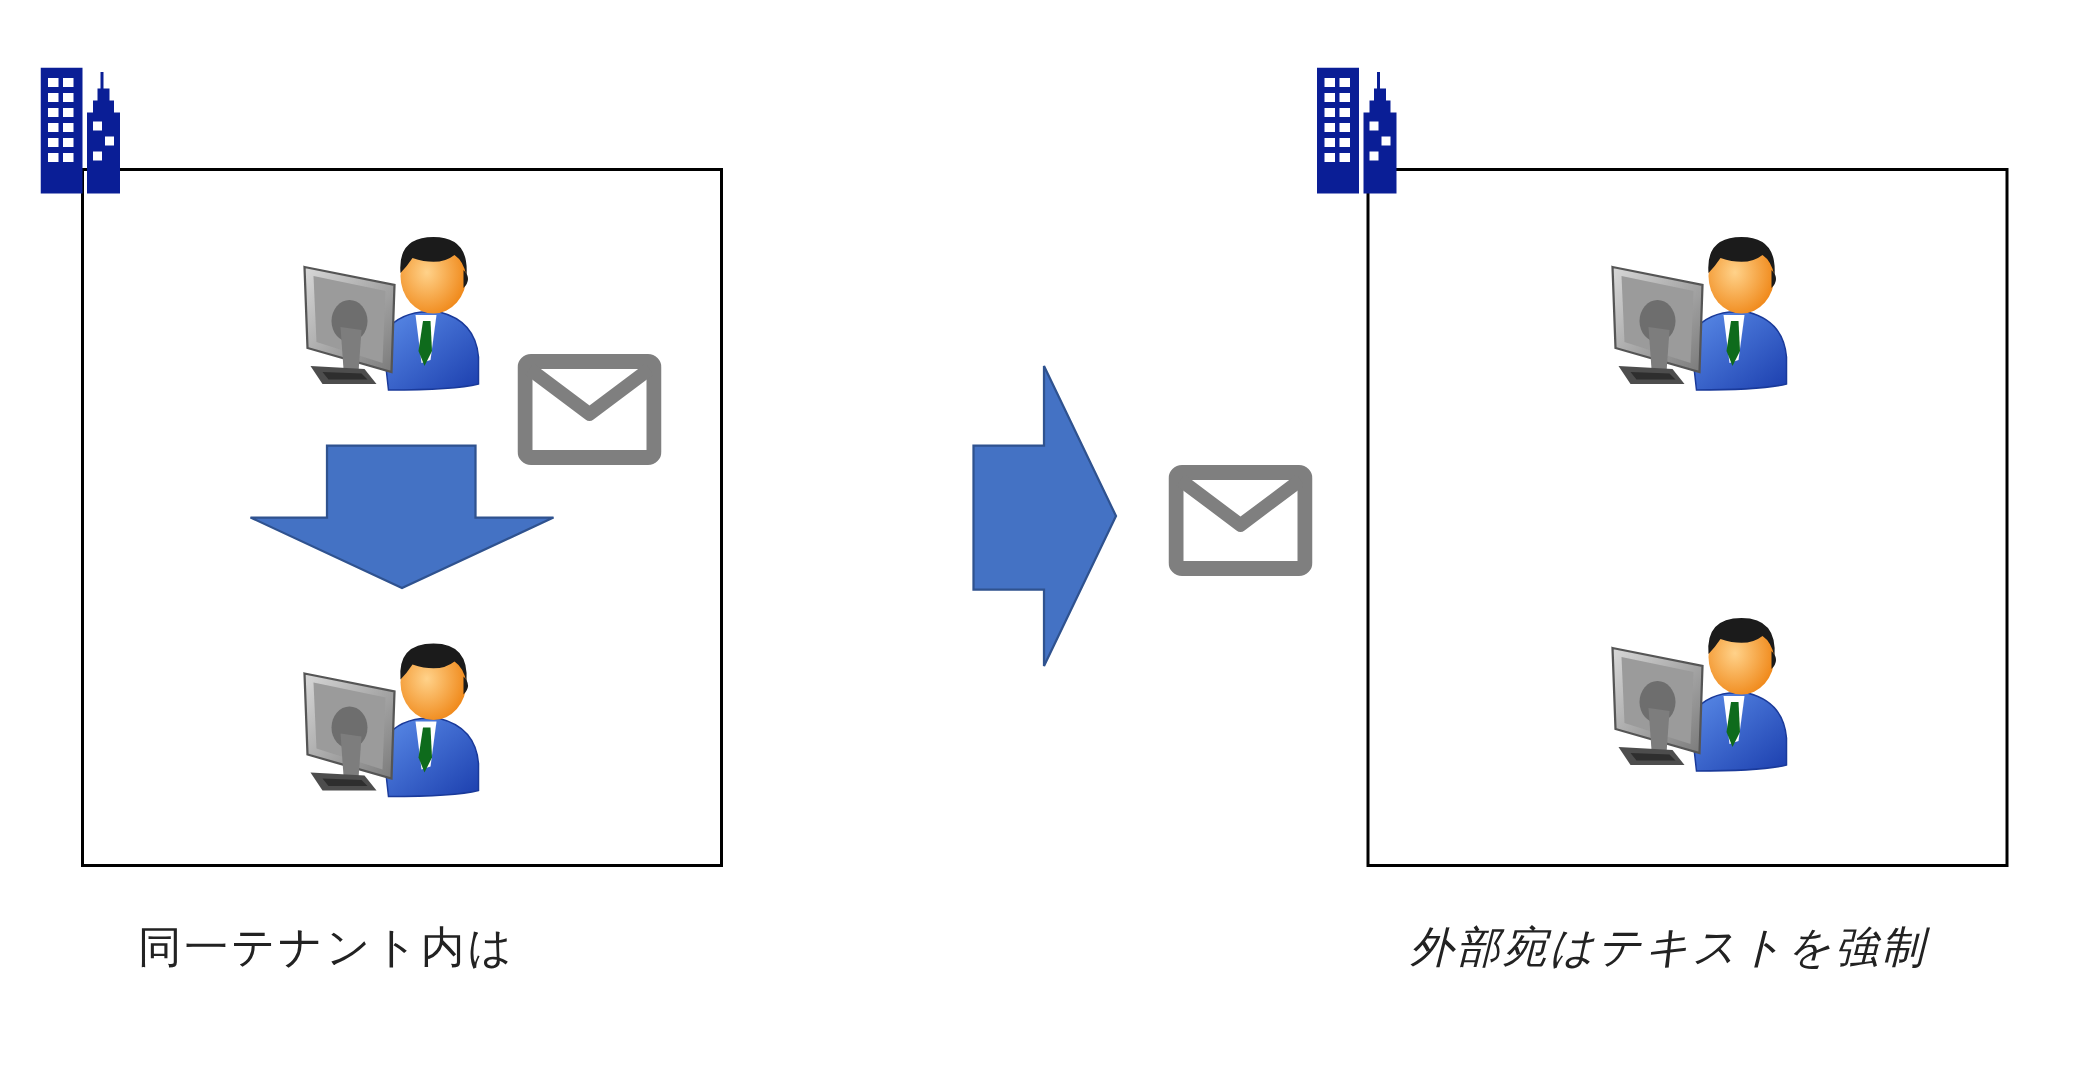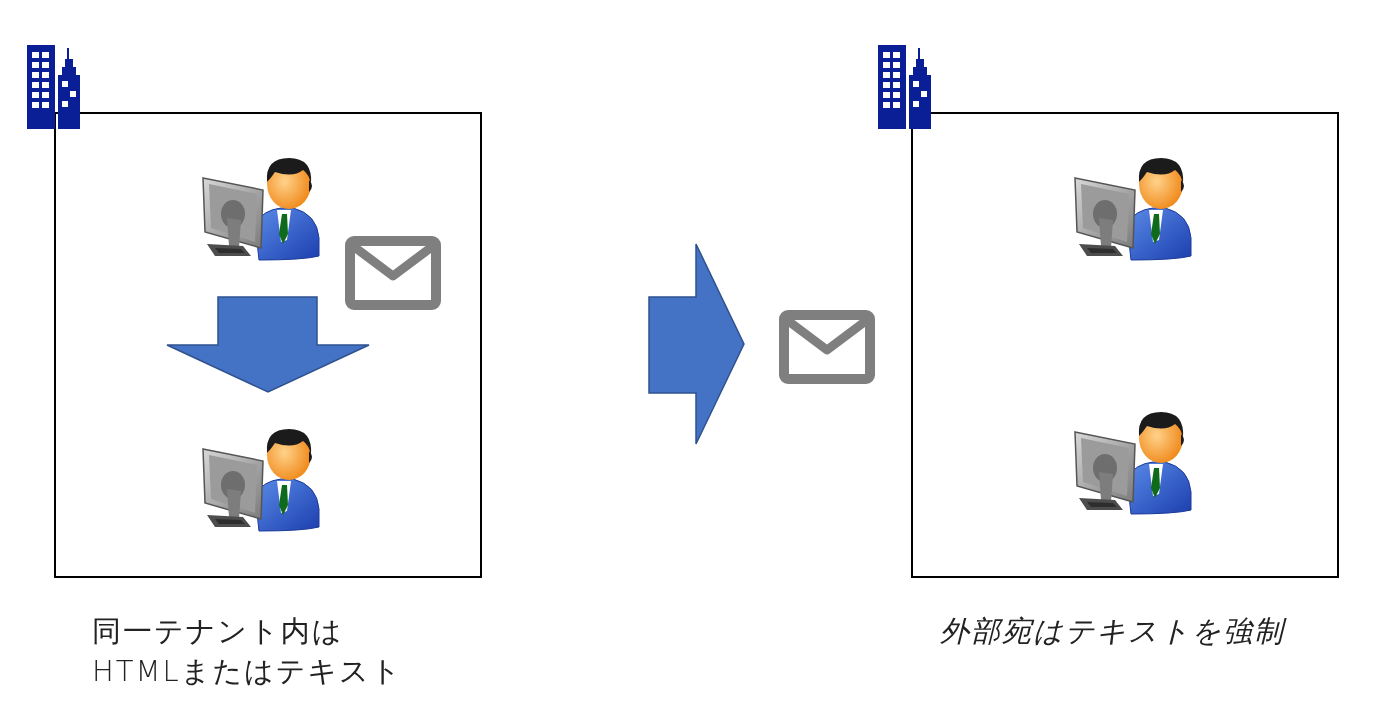--- a/index.html
+++ b/index.html
@@ -96,21 +96,20 @@
       <polygon points="53,1 152,1 152,49 204,49 103,96 2,49 53,49" fill="#4472c4" stroke="#2f528f" stroke-width="1.5"></polygon>
     </svg>
 </div>
 <div class="abs" style="left:193px; top:423px; width:130px; height:115px;">
   <svg width="130" height="115">
       <use href="#usercomp"></use>
     </svg>
 </div>
 <div class="caption" style="left:92px; top:611px;">
   <div>同一テナント内は</div>
-  <div>HTMLまたはテキスト</div>
 </div>
 
 <div class="abs" style="left:647px; top:242px; width:100px; height:205px;">
   <svg width="100" height="205">
       <polygon points="2,55 49,55 49,2 97,102 49,202 49,151 2,151" fill="#4472c4" stroke="#2f528f" stroke-width="1.5"></polygon>
     </svg>
 </div>
 <div class="abs" style="left:779px; top:310px; width:96px; height:74px;">
   <svg width="96" height="74">
       <use href="#mail"></use>

